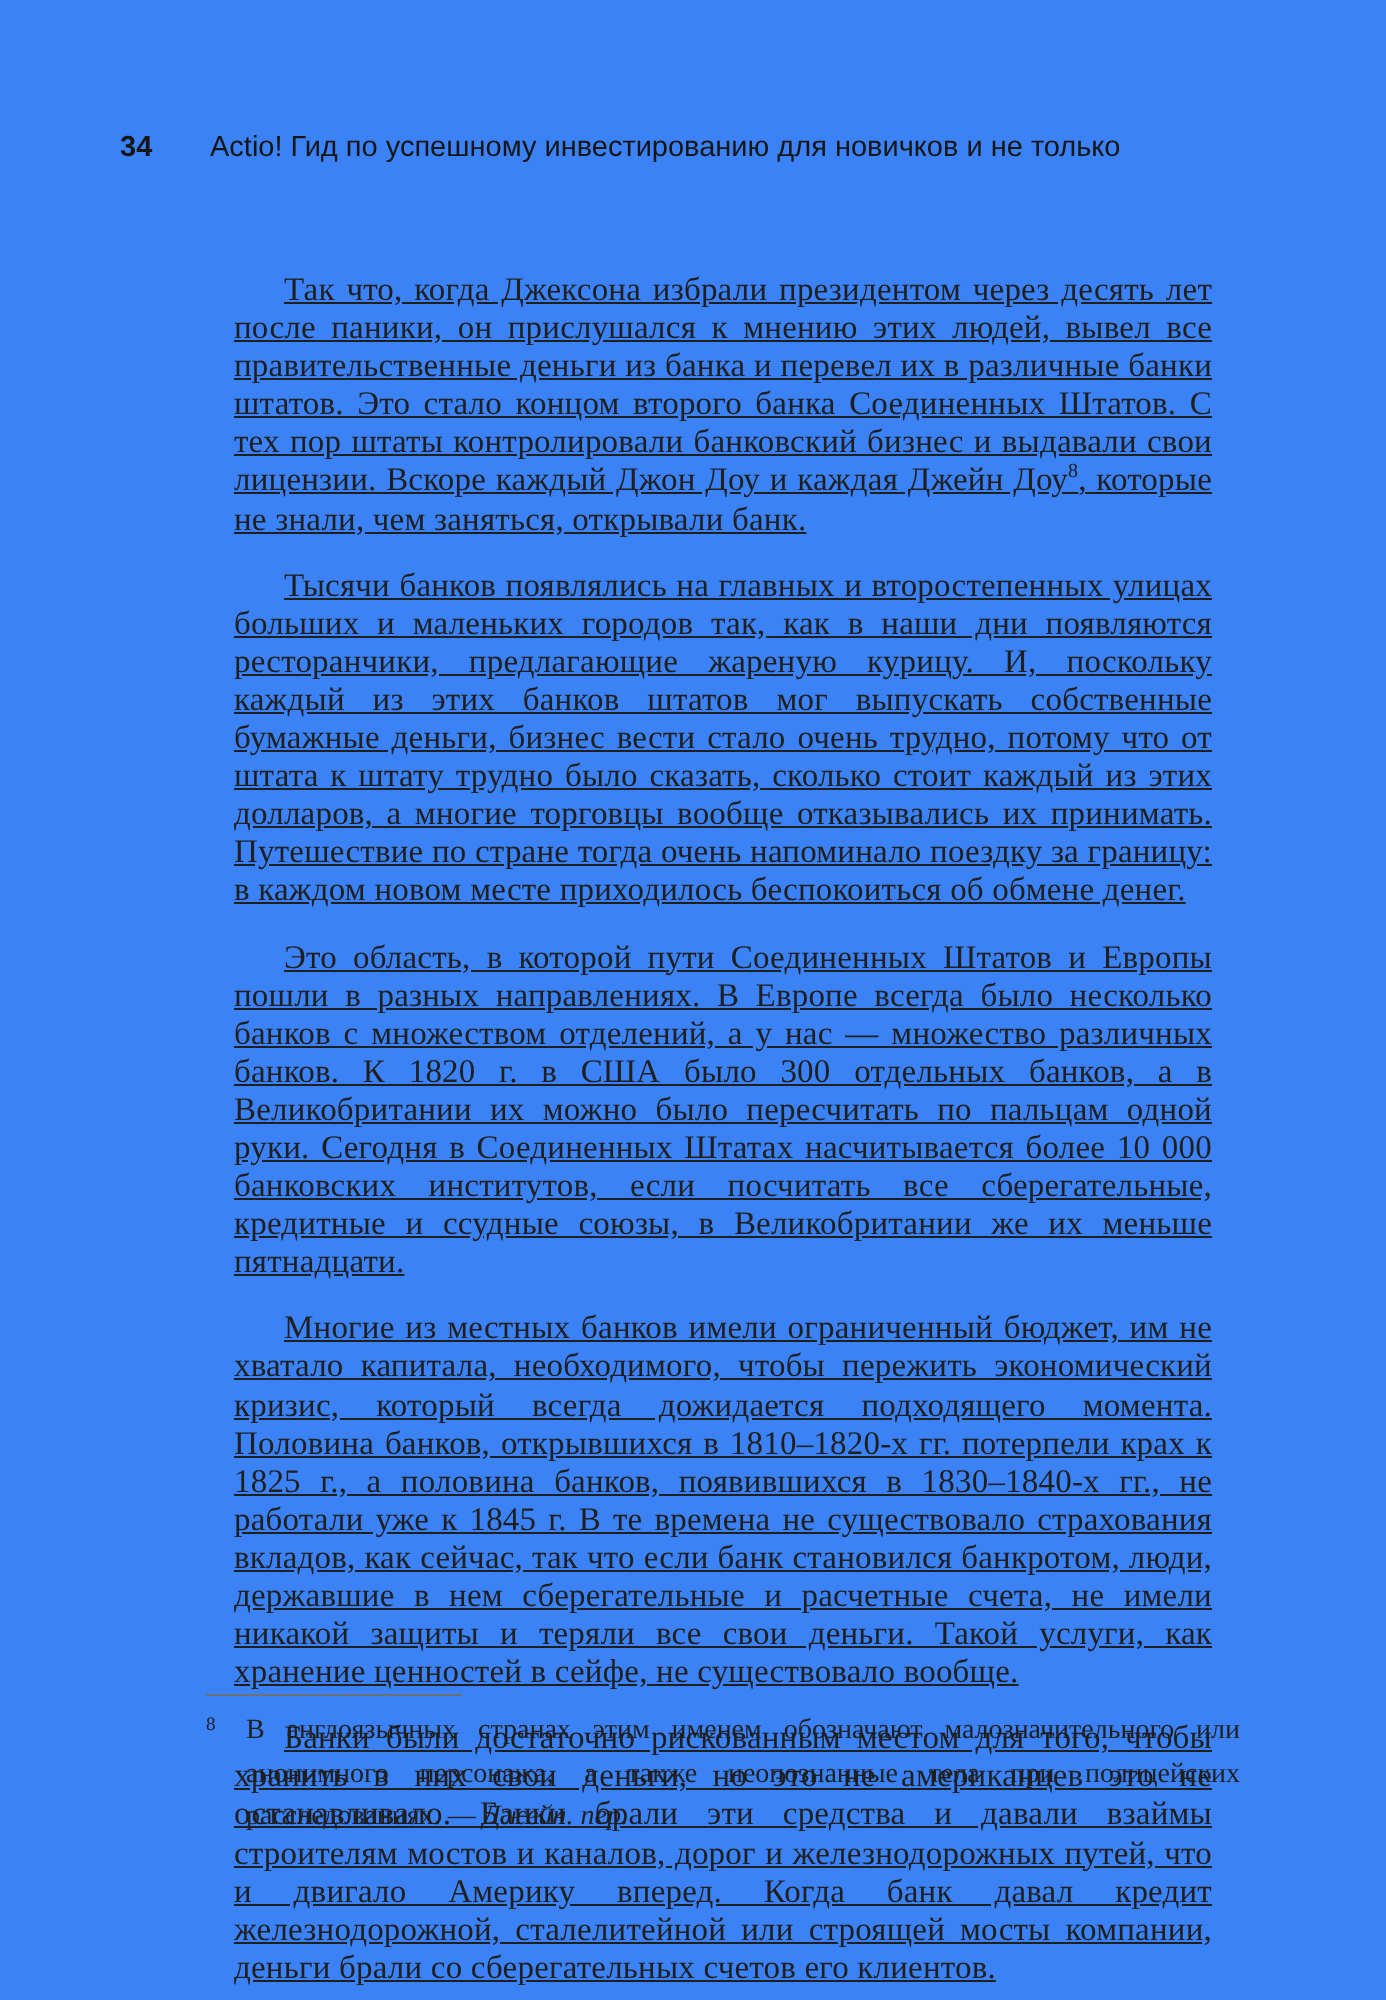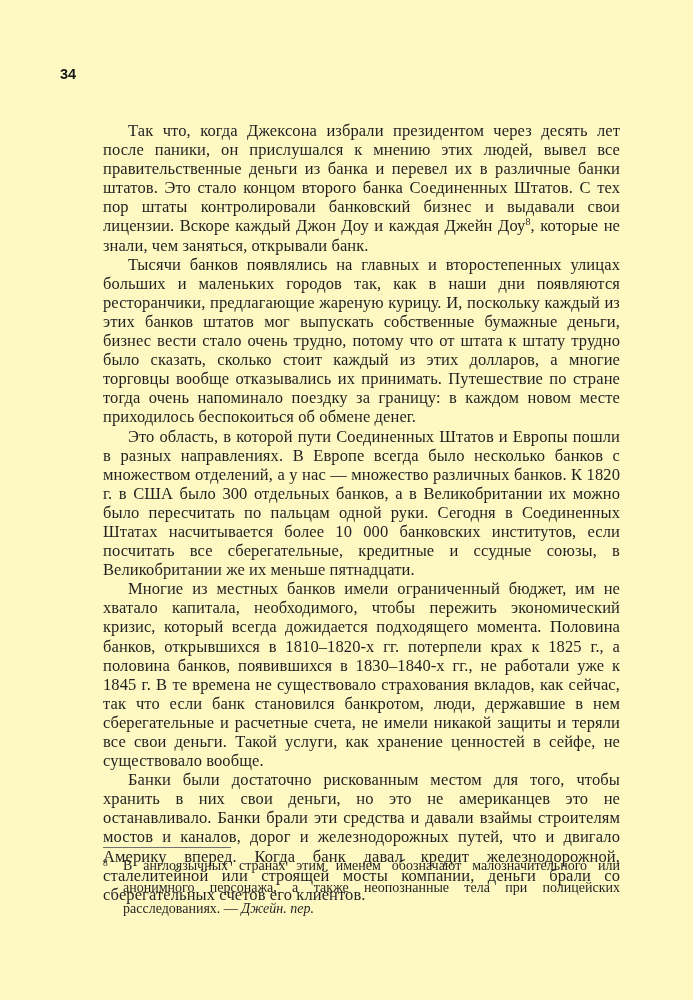--- a/index.html
+++ b/index.html
@@ -4,21 +4,21 @@
 <style>
   html, body {
     margin: 0;
     padding: 0;
     background: #ffffff;
   }
   .page {
     position: relative;
     width: 693px;
     height: 1000px;
-    background: #fef9c3;
+    background: #3b82f6;
     color: #1f1f1f;
     font-family: "Liberation Serif", serif;
     overflow: hidden;
   }
   .running-header {
     position: absolute;
     top: 66px;
     left: 60px;
     width: 573px;
     display: flex;
@@ -39,23 +39,24 @@
     position: absolute;
     top: 121px;
     left: 103px;
     width: 517px;
     font-size: 16.5px;
     line-height: 19.1px;
     text-align: justify;
     letter-spacing: 0.1px;
   }
   .body-text p {
-    margin: 0;
+    margin: 14px;
     padding: 0;
     text-indent: 25px;
+    text-decoration: underline;
   }
   .fn-ref {
     font-size: 10px;
     line-height: 0;
   }
   .footnote {
     position: absolute;
     top: 847px;
     left: 103px;
     width: 517px;
@@ -83,20 +84,21 @@
     font-style: italic;
   }
 </style>
 </head>
 <body>
 
 <div class="page">
 
   <div class="running-header">
     <span class="page-number">34</span>
+    <span class="running-title">Actio! Гид по успешному инвестированию для новичков и не только</span>
   </div>
 
   <div class="body-text">
     <p><span>Так что, когда Джексона избрали президентом через десять лет после паники, он прислушался к мнению этих людей, вывел все правительственные деньги из банка и перевел их в различные банки штатов. Это стало концом второго банка Соединенных Штатов. С тех пор штаты контролировали банковский бизнес и выдавали свои лицензии. Вскоре каждый Джон Доу и каждая Джейн Доу</span><sup class="fn-ref">8</sup><span>, которые не знали, чем заняться, открывали банк.</span></p>
     <p>Тысячи банков появлялись на главных и второстепенных улицах больших и маленьких городов так, как в наши дни появляются ресторанчики, предлагающие жареную курицу. И, поскольку каждый из этих банков штатов мог выпускать собственные бумажные деньги, бизнес вести стало очень трудно, потому что от штата к штату трудно было сказать, сколько стоит каждый из этих долларов, а многие торговцы вообще отказывались их принимать. Путешествие по стране тогда очень напоминало поездку за границу: в каждом новом месте приходилось беспокоиться об обмене денег.</p>
     <p>Это область, в которой пути Соединенных Штатов и Европы пошли в разных направлениях. В Европе всегда было несколько банков с множеством отделений, а у нас — множество различных банков. К 1820 г. в США было 300 отдельных банков, а в Великобритании их можно было пересчитать по пальцам одной руки. Сегодня в Соединенных Штатах насчитывается более 10 000 банковских институтов, если посчитать все сберегательные, кредитные и ссудные союзы, в Великобритании же их меньше пятнадцати.</p>
     <p>Многие из местных банков имели ограниченный бюджет, им не хватало капитала, необходимого, чтобы пережить экономический кризис, который всегда дожидается подходящего момента. Половина банков, открывшихся в 1810–1820-х гг. потерпели крах к 1825 г., а половина банков, появившихся в 1830–1840-х гг., не работали уже к 1845 г. В те времена не существовало страхования вкладов, как сейчас, так что если банк становился банкротом, люди, державшие в нем сберегательные и расчетные счета, не имели никакой защиты и теряли все свои деньги. Такой услуги, как хранение ценностей в сейфе, не существовало вообще.</p>
     <p>Банки были достаточно рискованным местом для того, чтобы хранить в них свои деньги, но это не американцев это не останавливало. Банки брали эти средства и давали взаймы строителям мостов и каналов, дорог и железнодорожных путей, что и двигало Америку вперед. Когда банк давал кредит железнодорожной, сталелитейной или строящей мосты компании, деньги брали со сберегательных счетов его клиентов.</p>
   </div>
 

